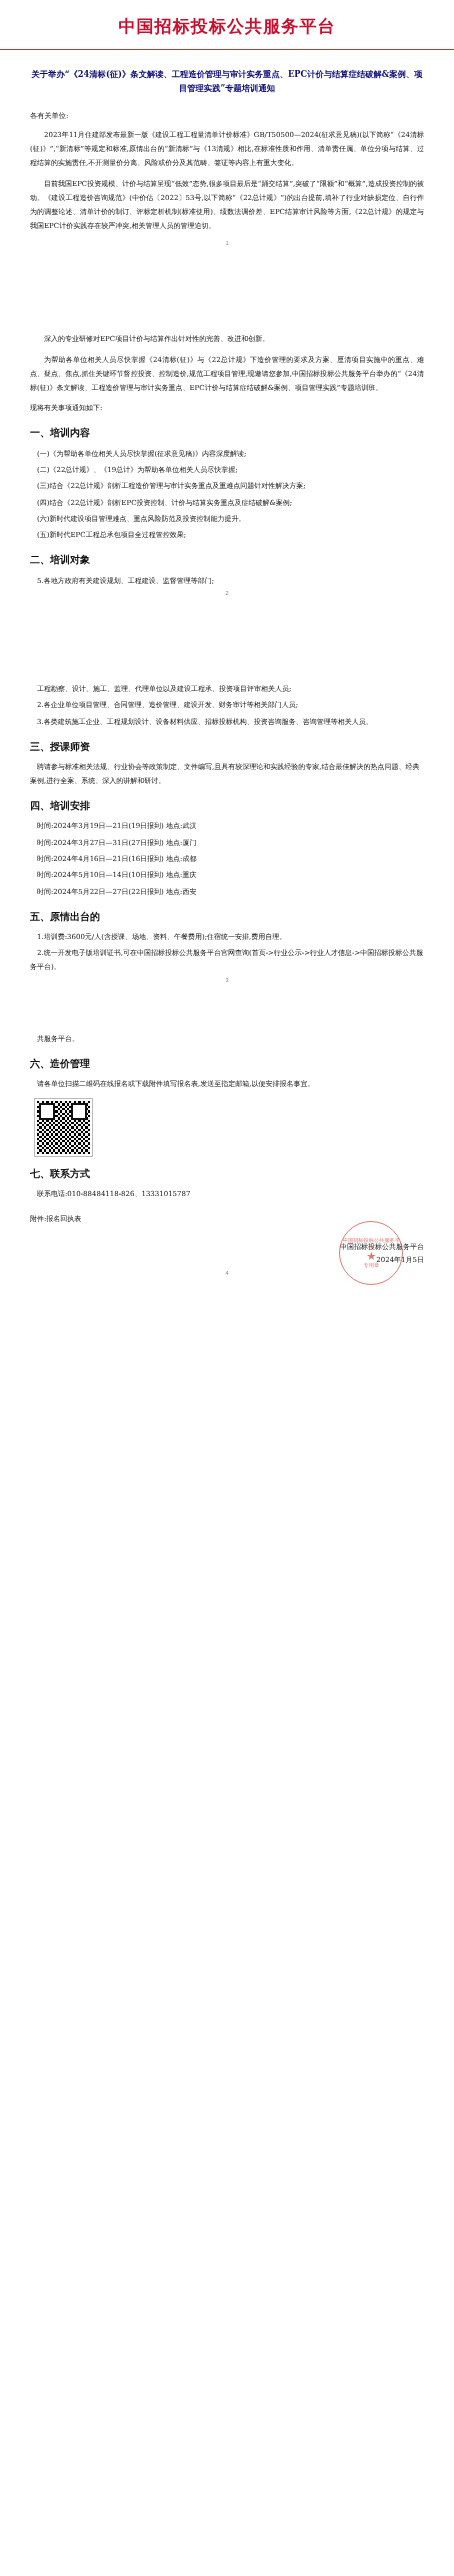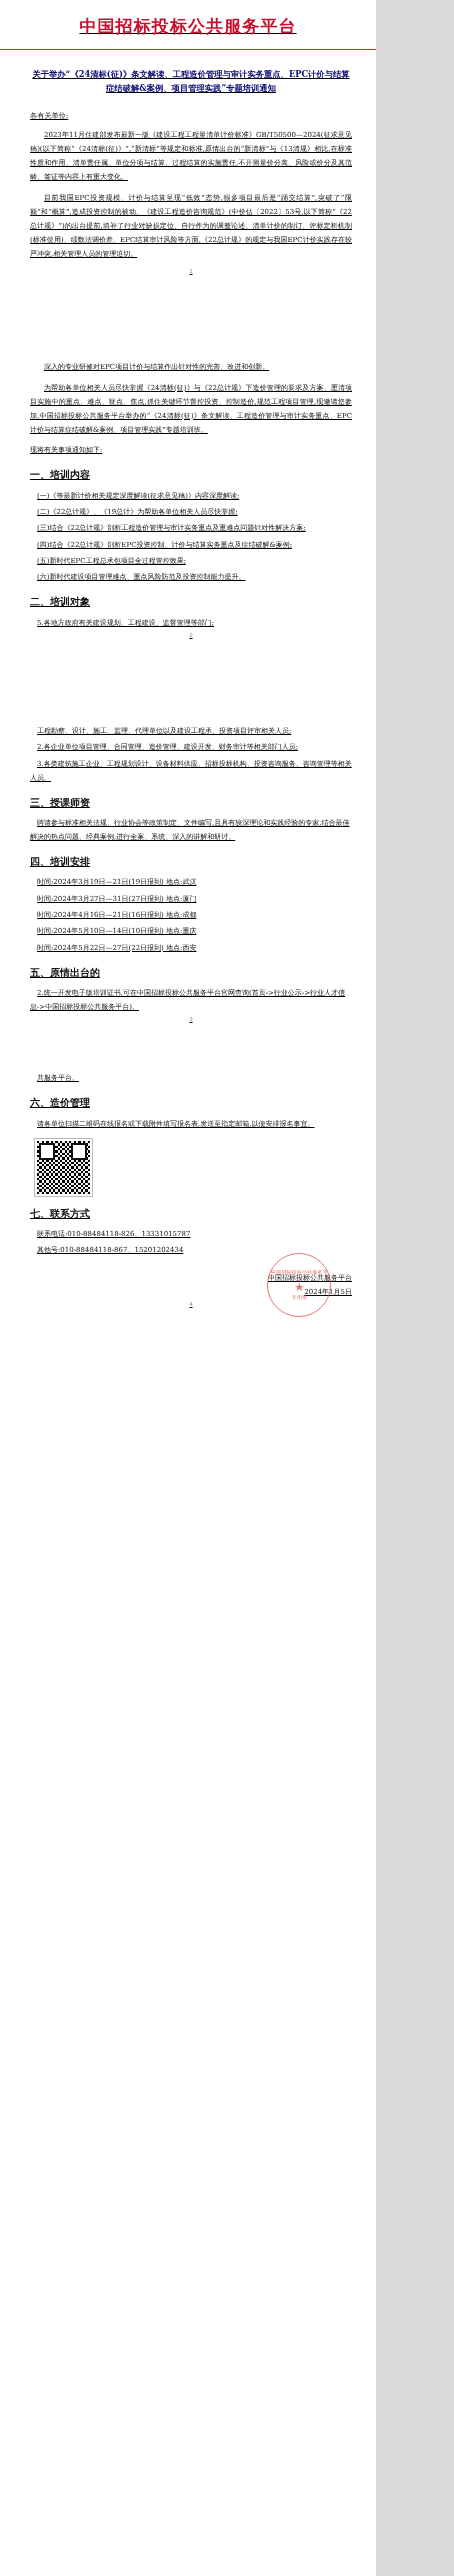--- a/index.html
+++ b/index.html
@@ -5,43 +5,42 @@
   html, body {
     margin: 0;
     padding: 0;
     background: #d9d9d9;
   }
   body {
     width: 454px;
     font-family: "Liberation Sans", sans-serif;
   }
   .page {
-    width: 376px;
+    width: 454px;
     min-height: 2576px;
     background: #ffffff;
     position: relative;
     box-sizing: border-box;
-    text-decoration: underline;
   }
   .header-band {
     padding: 15px 0 11.5px 0;
     background: #ffffff;
     border-bottom: 1.7px solid #c0392b;
     text-align: center;
   }
   .header-title {
     color: #c8102e;
     font-family: "DejaVu Sans", sans-serif;
     font-weight: bold;
     font-size: 17px;
     letter-spacing: 1.1px;
     line-height: 1.3;
   }
   .doc-body {
-    padding: 15px 24px 23px 30px;
+    padding: 15px 30px 23px 30px;
     box-sizing: border-box;
   }
   .doc-title {
     font-family: "DejaVu Serif", serif;
     font-weight: bold;
     font-size: 8.3px;
     line-height: 1.75;
     color: #0d0d78;
     text-align: center;
     margin: 2.3px 0 12.6px 0;
@@ -178,26 +177,26 @@
     <p class="para">目前我国EPC投资规模、计价与结算呈现“低效”态势,很多项目最后是“踊交结算”,突破了“限额”和“概算”,造成投资控制的被动。《建设工程造价咨询规范》(中价估〔2022〕53号,以下简称“《22总计规》”)的出台提前,填补了行业对缺损定位、自行作为的调整论述、清单计价的制订、评标定析机制(标准使用)、绩数法调价差、EPC结算审计风险等方面,《22总计规》的规定与我国EPC计价实践存在较严冲突,相关管理人员的管理迫切。</p>
 
     <div class="page-num">1</div>
     <div class="spacer-lg"></div>
 
     <p class="para">深入的专业研修对EPC项目计价与结算作出针对性的完善、改进和创新。</p>
     <p class="para">为帮助各单位相关人员尽快掌握《24清标(征)》与《22总计规》下造价管理的要求及方案、厘清项目实施中的重点、难点、疑点、焦点,抓住关键环节督控投资、控制造价,规范工程项目管理,现邀请您参加,中国招标投标公共服务平台举办的“《24清标(征)》条文解读、工程造价管理与审计实务重点、EPC计价与结算症结破解&amp;案例、项目管理实践”专题培训班。</p>
     <p class="para noindent">现将有关事项通知如下:</p>
 
     <div class="section-head">一、培训内容</div>
-    <div class="sub-item">(一)《等最新计价相关规定深度解读(征求意见稿)》内容深度解读;</div>
+    <div class="sub-item">(一)《为帮助各单位相关人员尽快掌握(征求意见稿)》内容深度解读;</div>
     <div class="sub-item">(二)《22总计规》、《19总计》为帮助各单位相关人员尽快掌握;</div>
     <div class="sub-item">(三)结合《22总计规》剖析工程造价管理与审计实务重点及重难点问题针对性解决方案;</div>
     <div class="sub-item">(四)结合《22总计规》剖析EPC投资控制、计价与结算实务重点及症结破解&amp;案例;</div>
+    <div class="sub-item">(六)新时代建设项目管理难点、重点风险防范及投资控制能力提升。</div>
     <div class="sub-item">(五)新时代EPC工程总承包项目全过程管控效果;</div>
-    <div class="sub-item">(六)新时代建设项目管理难点、重点风险防范及投资控制能力提升。</div>
 
     <div class="section-head">二、培训对象</div>
     <div class="sub-item">5.各地方政府有关建设规划、工程建设、监督管理等部门;</div>
 
     <div class="page-num">2</div>
     <div class="spacer-lg"></div>
 
     <div class="sub-item">工程勘察、设计、施工、监理、代理单位以及建设工程承、投资项目评审相关人员;</div>
     <div class="sub-item">2.各企业单位项目管理、合同管理、造价管理、建设开发、财务审计等相关部门人员;</div>
     <div class="sub-item">3.各类建筑施工企业、工程规划设计、设备材料供应、招标投标机构、投资咨询服务、咨询管理等相关人员。</div>
@@ -206,38 +205,39 @@
     <div class="sub-item">聘请参与标准相关法规、行业协会等政策制定、文件编写,且具有较深理论和实践经验的专家,结合最佳解决的热点问题、经典案例,进行全案、系统、深入的讲解和研讨。</div>
 
     <div class="section-head">四、培训安排</div>
     <div class="sub-item">时间:2024年3月19日—21日(19日报到)  地点:武汉</div>
     <div class="sub-item">时间:2024年3月27日—31日(27日报到)  地点:厦门</div>
     <div class="sub-item">时间:2024年4月16日—21日(16日报到)  地点:成都</div>
     <div class="sub-item">时间:2024年5月10日—14日(10日报到)  地点:重庆</div>
     <div class="sub-item">时间:2024年5月22日—27日(22日报到)  地点:西安</div>
 
     <div class="section-head">五、原情出台的</div>
+    <div class="sub-item">1.培训费:3600元/人(含授课、场地、资料、午餐费用);住宿统一安排,费用自理。</div>
     <div class="sub-item">2.统一开发电子版培训证书,可在中国招标投标公共服务平台官网查询(首页-&gt;行业公示-&gt;行业人才信息-&gt;中国招标投标公共服务平台)。</div>
 
     <div class="page-num">3</div>
     <div class="spacer-md"></div>
 
     <div class="sub-item">共服务平台。</div>
 
     <div class="section-head">六、造价管理</div>
     <div class="sub-item">请各单位扫描二维码在线报名或下载附件填写报名表,发送至指定邮箱,以便安排报名事宜。</div>
 
     <div class="qr-wrap">
       <div class="qr"></div>
     </div>
 
     <div class="section-head">七、联系方式</div>
     <div class="sub-item">联系电话:010-88484118-826、13331015787</div>
-    <div class="sub-item">其他号:010-88484118-867、15201202434</div>
-
+
+    <div class="attach">附件:报名回执表</div>
 
     <div class="signature">
       <div class="seal">
         <div class="seal-inner">
           <span>中国招标投标公共服务平台</span>
           <span class="seal-star">★</span>
           <span>专用章</span>
         </div>
       </div>
       <div class="sig-line">中国招标投标公共服务平台</div>

